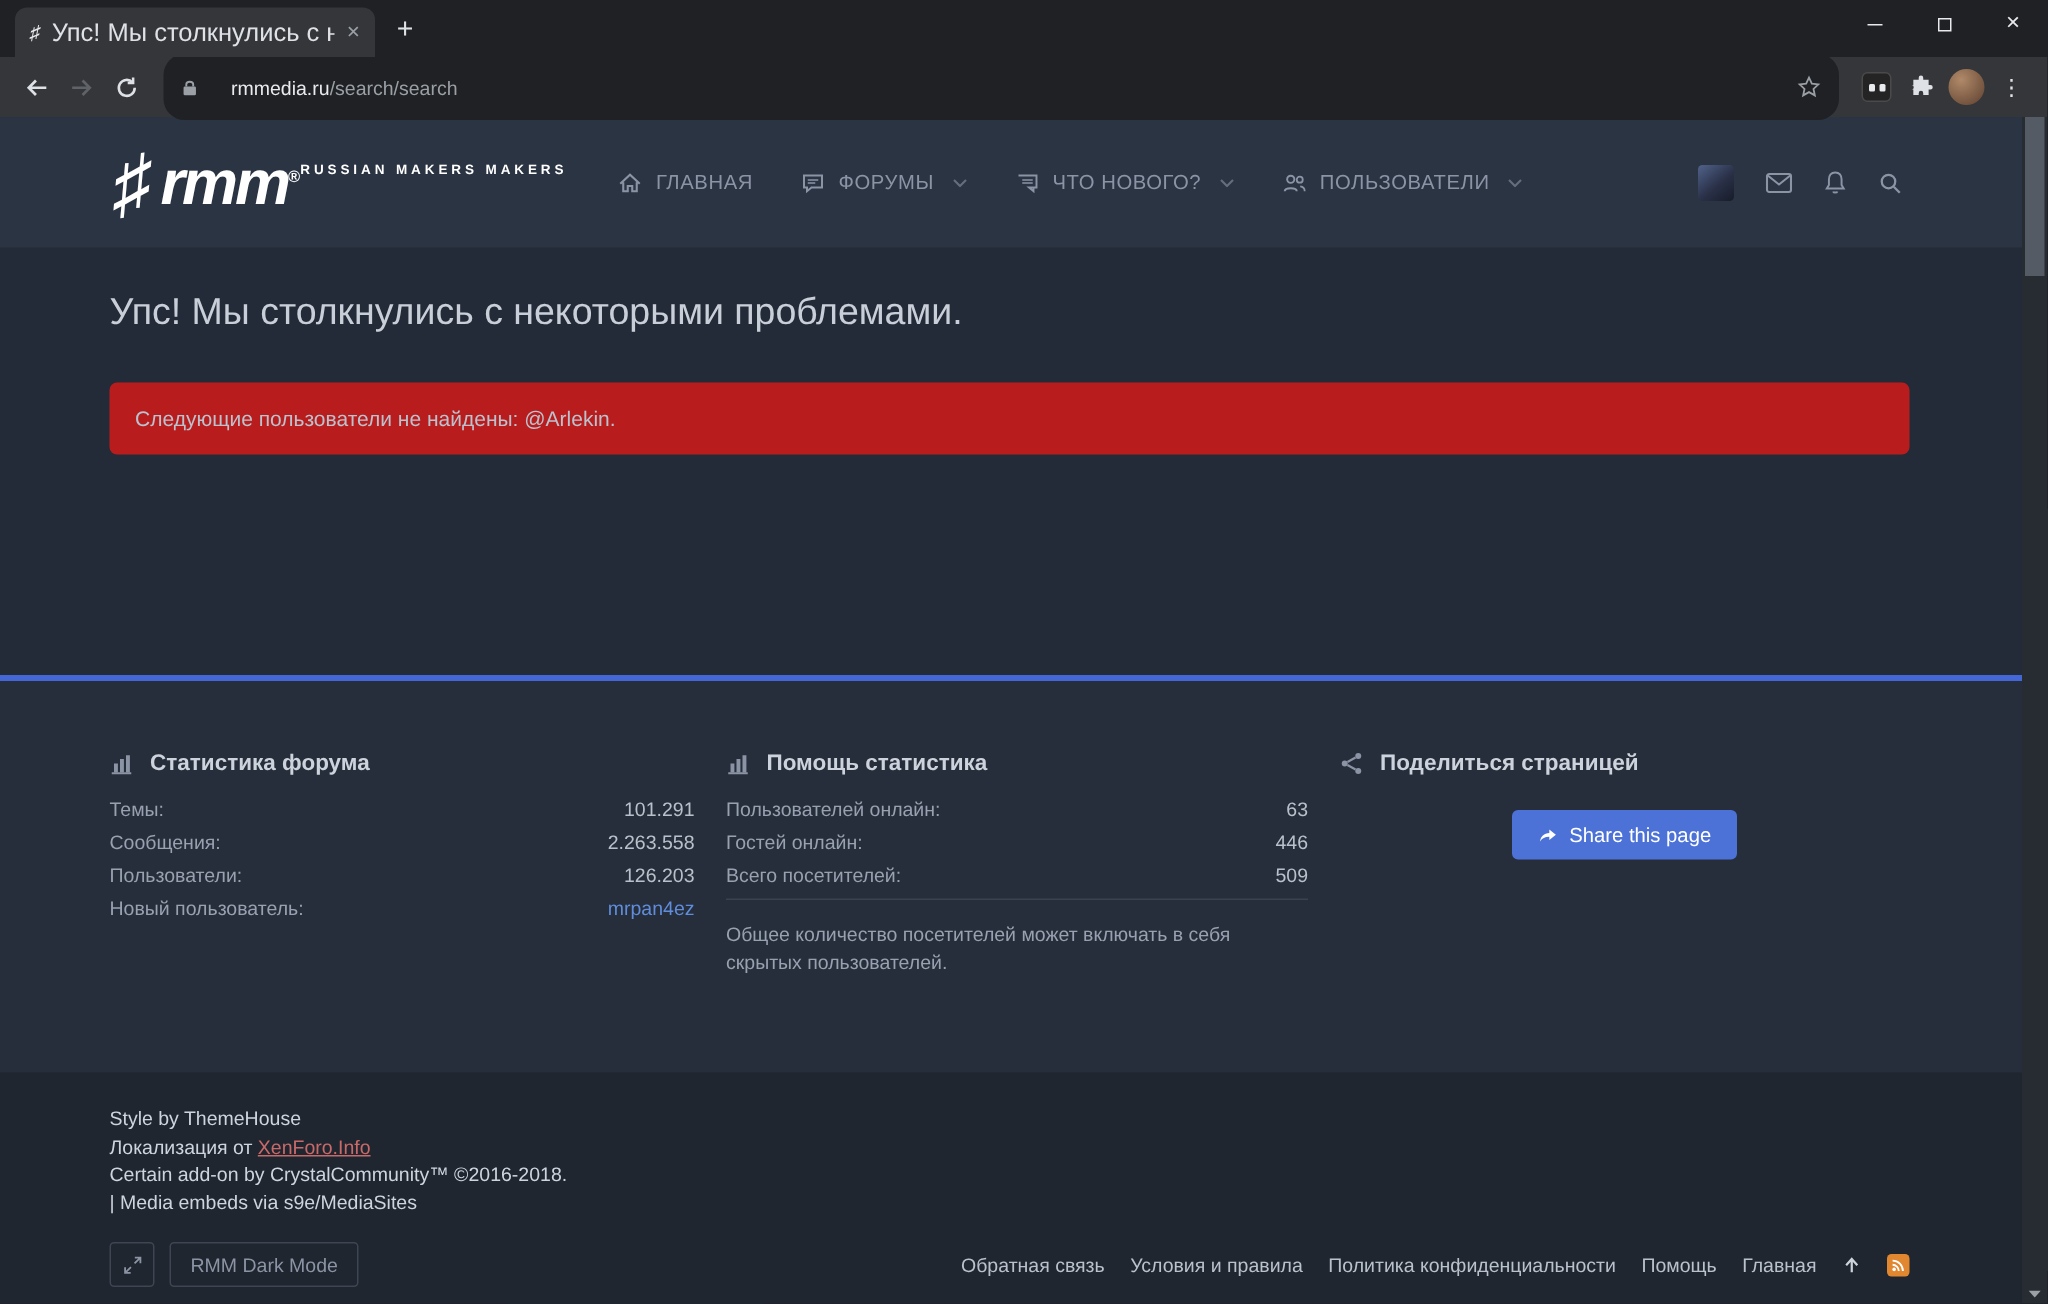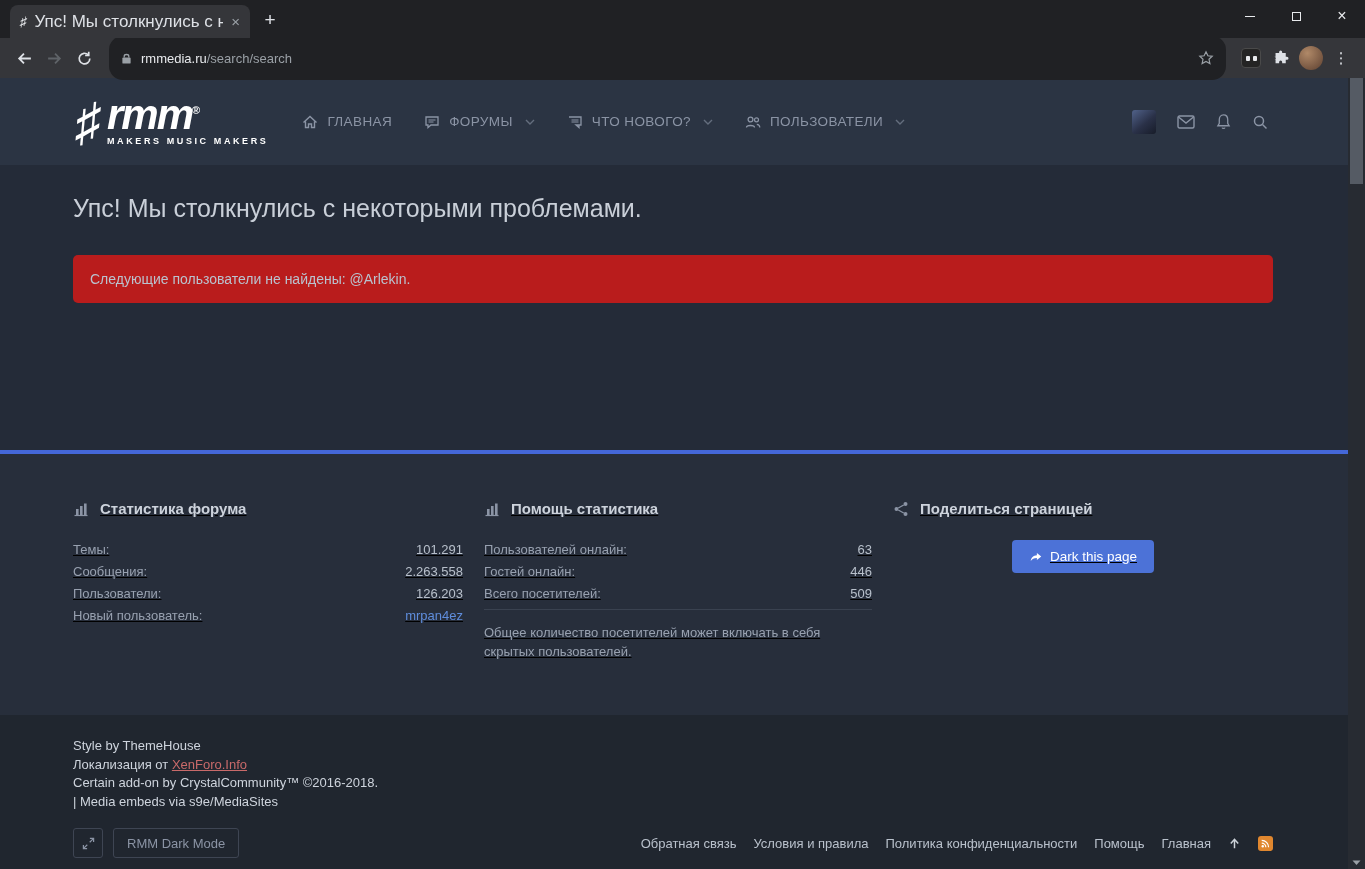--- a/index.html
+++ b/index.html
@@ -19,61 +19,61 @@
   .win-btn { width:46px; height:32px; display:flex; align-items:center; justify-content:center; color:#e8eaed; }
   .min-glyph { display:block; width:10px; border-top:1.2px solid #e8eaed; }
   .max-glyph { display:block; width:9px; height:9px; border:1.1px solid #e8eaed; }
   .close-glyph { font-size:16px; line-height:1; }
 
   .toolbar { height:40px; background:#35363a; display:flex; align-items:center; padding:0 9px; }
   .tool-icon { width:30px; height:30px; display:flex; align-items:center; justify-content:center;
                color:#dee1e6; flex:0 0 auto; }
   .tool-icon.disabled { color:#5f6368; }
   .omnibox { flex:1; height:44px; background:#202124; border-radius:14px; margin:0 10px;
-             display:flex; align-items:center; padding:0 12px; gap:9px; }
+             display:flex; align-items:center; padding:0 12px; gap:22px; }
   .omni-url { font-size:13px; color:#e8eaed; flex:1; white-space:nowrap; overflow:hidden; }
   .omni-url .path { color:#9aa0a6; }
   .lock, .star { color:#9aa0a6; display:flex; }
   .ext-dark { width:20px; height:20px; background:#242424; border:1px solid #4a4a4a; border-radius:4px;
               display:flex; align-items:center; justify-content:center; gap:3px; }
   .ext-dark i { width:4px; height:5px; background:#e8eaed; display:block; border-radius:1px; }
   .puzzle { color:#dee1e6; display:flex; }
   .avatar-browser { width:24px; height:24px; border-radius:50%;
                     background:radial-gradient(circle at 35% 30%, #b08968, #5d4030); }
   .kebab { color:#dee1e6; font-size:15px; letter-spacing:0; }
 
   
   .viewport { width:1348px; height:791px; background:#242b38; overflow:hidden; }
 
   .site-header { height:87px; background:#2b3443; display:flex; align-items:center; padding:0 80px 0 75px; }
   .logo { display:flex; align-items:center; gap:7px; color:#fff; }
   .logo-glyph { font-size:50px; font-style:italic; font-weight:bold; line-height:0.8; transform:rotate(-6deg); }
-  .logo-col { display:flex; flex-direction:column; }
+  .logo-col { display:flex; flex-direction:row; }
   .logo-rmm { font-size:42px; font-weight:bold; font-style:italic; letter-spacing:-2px; line-height:0.85; }
   .logo-reg { font-size:11px; vertical-align:super; font-style:normal; letter-spacing:0; }
   .logo-sub { font-size:9px; letter-spacing:2.6px; font-weight:bold; margin-top:4px; }
   .nav { display:flex; margin-left:34px; gap:32px; align-items:center; }
   .nav-item { display:flex; align-items:center; gap:9px; color:#8b94a5; font-size:13.5px; letter-spacing:0.4px; }
   .nav-caret { color:#646e7e; margin-left:3px; display:flex; }
   .header-icons { margin-left:auto; display:flex; align-items:center; gap:21px; color:#8b94a5; }
   .header-avatar { width:24px; height:24px; border-radius:3px;
                    background:linear-gradient(140deg,#51628a 0%, #2a3148 55%, #171c29 100%); }
 
   .main { height:285px; padding:0 75px 0 73px; }
   .page-title { font-size:25px; font-weight:normal; color:#c9cfd8; padding-top:29px; }
   .error-box { margin-top:32px; background:#b91c1c; border-radius:5px; height:48px;
                display:flex; align-items:center; padding:0 17px; font-size:14px; color:#bac2ce; }
 
   .blue-divider { height:4px; background:#4467d8; }
 
-  .stats { height:261px; background:#272e3b; display:flex; padding:46px 75px 0 73px; gap:21px;text-decoration:underline; }
+  .stats { height:261px; background:#272e3b; display:flex; padding:46px 75px 0 73px; gap:21px; }
   .stat-col1 { width:390px; } .stat-col2 { width:388px; } .stat-col3 { flex:1; }
   .col-title { display:flex; align-items:center; gap:11px; color:#cdd3dc; font-size:15px; font-weight:bold; }
   .col-title svg { color:#8b94a5; flex:0 0 auto; }
-  .stat-rows { margin-top:21px;text-align:right; }
+  .stat-rows { margin-top:11px;text-align:right; }
   .stat-row { display:flex; font-size:13px; height:22px; align-items:center; }
   .stat-label { color:#98a1b0; }
   .stat-value { margin-left:auto; color:#b8c0cb; }
   .stat-value.link { color:#5f8ddc; }
   .online-sep { border-bottom:1px solid #3a4250; margin-top:5px; }
   .online-note { margin-top:13px; font-size:13px; line-height:19px; color:#98a1b0; padding-right:26px; }
   .share-btn-wrap { display:flex; justify-content:center; margin-top:23px; }
   .share-btn { display:flex; align-items:center; gap:7px; background:#4c72d7; color:#fff;
                font-size:13.5px; padding:9px 17px; border-radius:4px; border:none;
                font-family:"Liberation Sans", sans-serif; }
@@ -173,21 +173,21 @@
   </div>
 </div>
 
 <div class="viewport">
 
   <header class="site-header">
     <div class="logo">
       <span class="logo-glyph">♯</span>
       <span class="logo-col">
         <span class="logo-rmm"><span>rmm</span><sup class="logo-reg">®</sup></span>
-        <span class="logo-sub">MAKERS MUSIC MAKERS</span>
+        <span class="logo-sub">RUSSIAN MAKERS MAKERS</span>
       </span>
     </div>
     <nav class="nav">
       <div class="nav-item">
         <svg width="16" height="16" viewBox="0 0 16 16">
             <path d="M1.5 8.5 L8 2.5 L14.5 8.5 M3.5 7.5 V13.5 H6.5 V10 H9.5 V13.5 H12.5 V7.5" fill="none" stroke="currentColor" stroke-width="1.4"></path>
           </svg>
         <span>ГЛАВНАЯ</span>
       </div>
       <div class="nav-item">
@@ -328,21 +328,21 @@
             <circle cx="12.5" cy="13" r="2" fill="currentColor"></circle>
             <path d="M5.3 7 L10.7 4 M5.3 9 L10.7 12" stroke="currentColor" stroke-width="1.4"></path>
           </svg>
         <span>Поделиться страницей</span>
       </div>
       <div class="share-btn-wrap">
         <button class="share-btn">
           <svg width="14" height="14" viewBox="0 0 16 16">
               <path fill="#ffffff" d="M9 3.5 L14 7.5 L9 11.5 V9 C5.5 9 3.5 10.2 2 12.5 2.3 8.6 5 6.3 9 6 Z"></path>
             </svg>
-          <span>Dark this page</span>
+          <span>Share this page</span>
         </button>
       </div>
     </div>
   </section>
 
   <footer class="footer">
     <div class="credit">Style by ThemeHouse</div>
     <div class="credit"><span>Локализация от </span><span class="link-red">XenForo.Info</span></div>
     <div class="credit">Certain add-on by CrystalCommunity™ ©2016-2018.</div>
     <div class="credit">| Media embeds via s9e/MediaSites</div>

